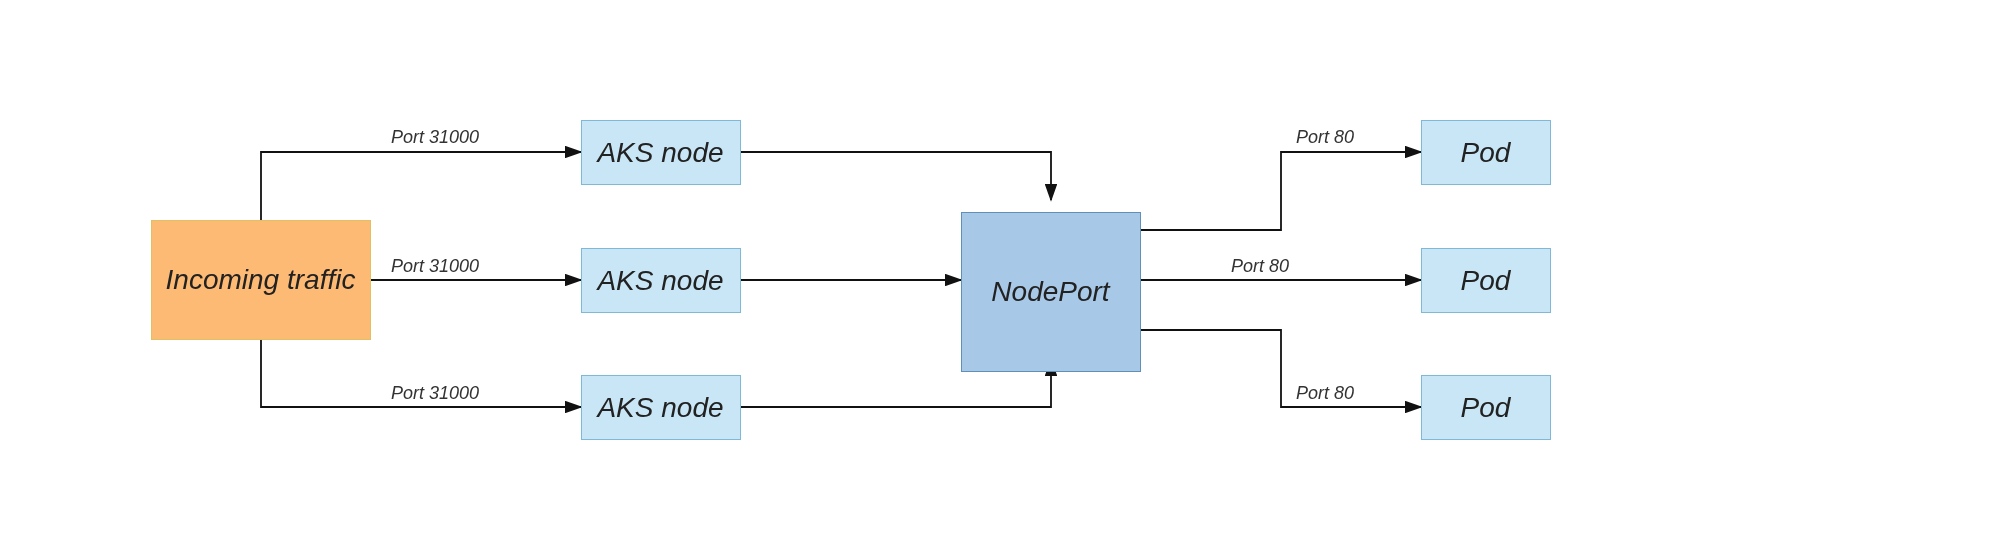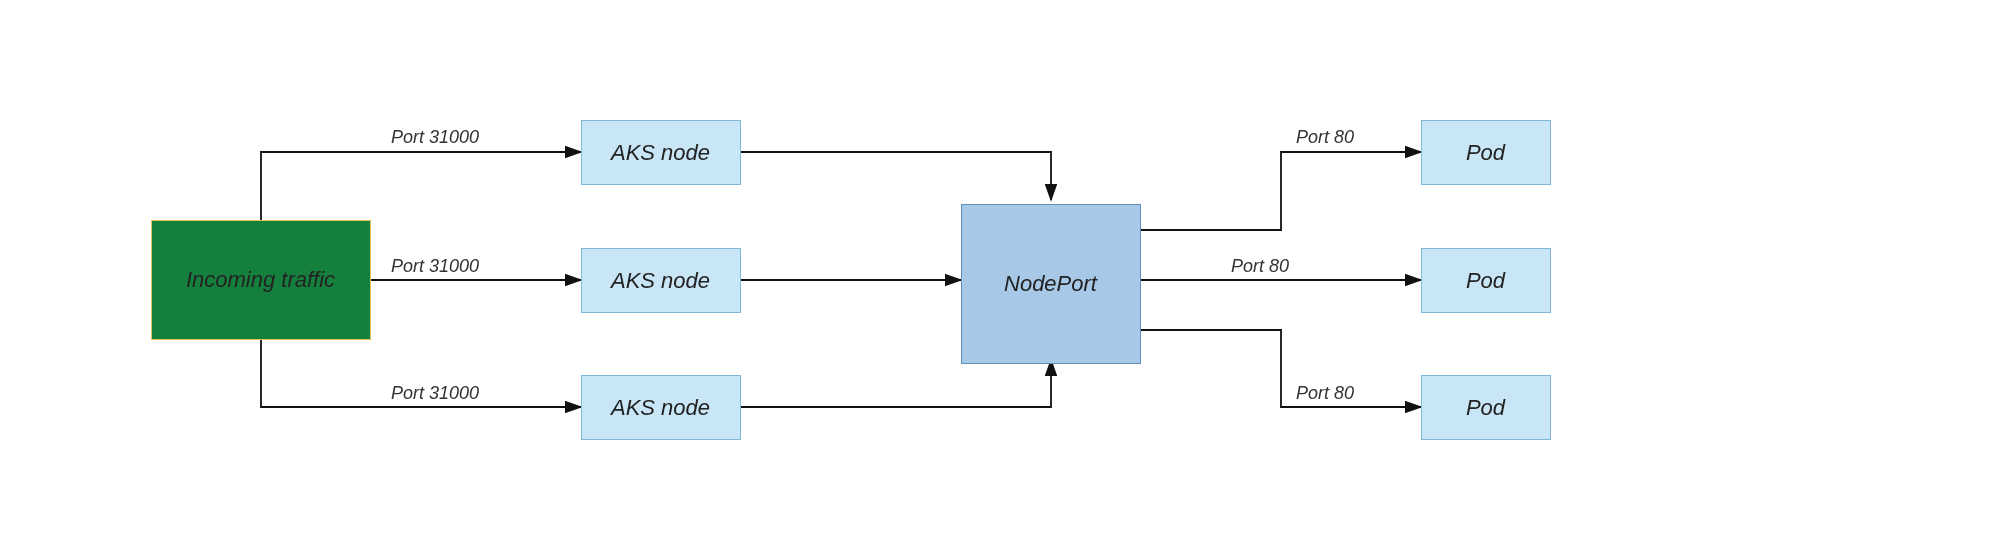--- a/index.html
+++ b/index.html
@@ -30,27 +30,27 @@
       height: 100%;
       overflow: visible;
     }
 
     .node-box {
       position: absolute;
       display: flex;
       align-items: center;
       justify-content: center;
       border: 1.5px solid #aab8cc;
-      font-size: 22px;
+      font-size: 28px;
       font-weight: 500;
       color: #222;
     }
 
     .node-incoming {
-      background: #15803d;
+      background: #fdba74;
       border-color: #e0c060;
       width: 220px;
       height: 120px;
       left: 50px;
       top: 180px;
     }
 
     .node-aks1 {
       background: #c8e6f5;
       border-color: #80b8d8;
@@ -77,21 +77,21 @@
       left: 480px;
       top: 335px;
     }
 
     .node-nodeport {
       background: #a8c8e8;
       border-color: #6090b8;
       width: 180px;
       height: 160px;
       left: 860px;
-      top: 164px;
+      top: 172px;
     }
 
     .node-pod1 {
       background: #c8e6f5;
       border-color: #80b8d8;
       width: 130px;
       height: 65px;
       left: 1320px;
       top: 80px;
     }

